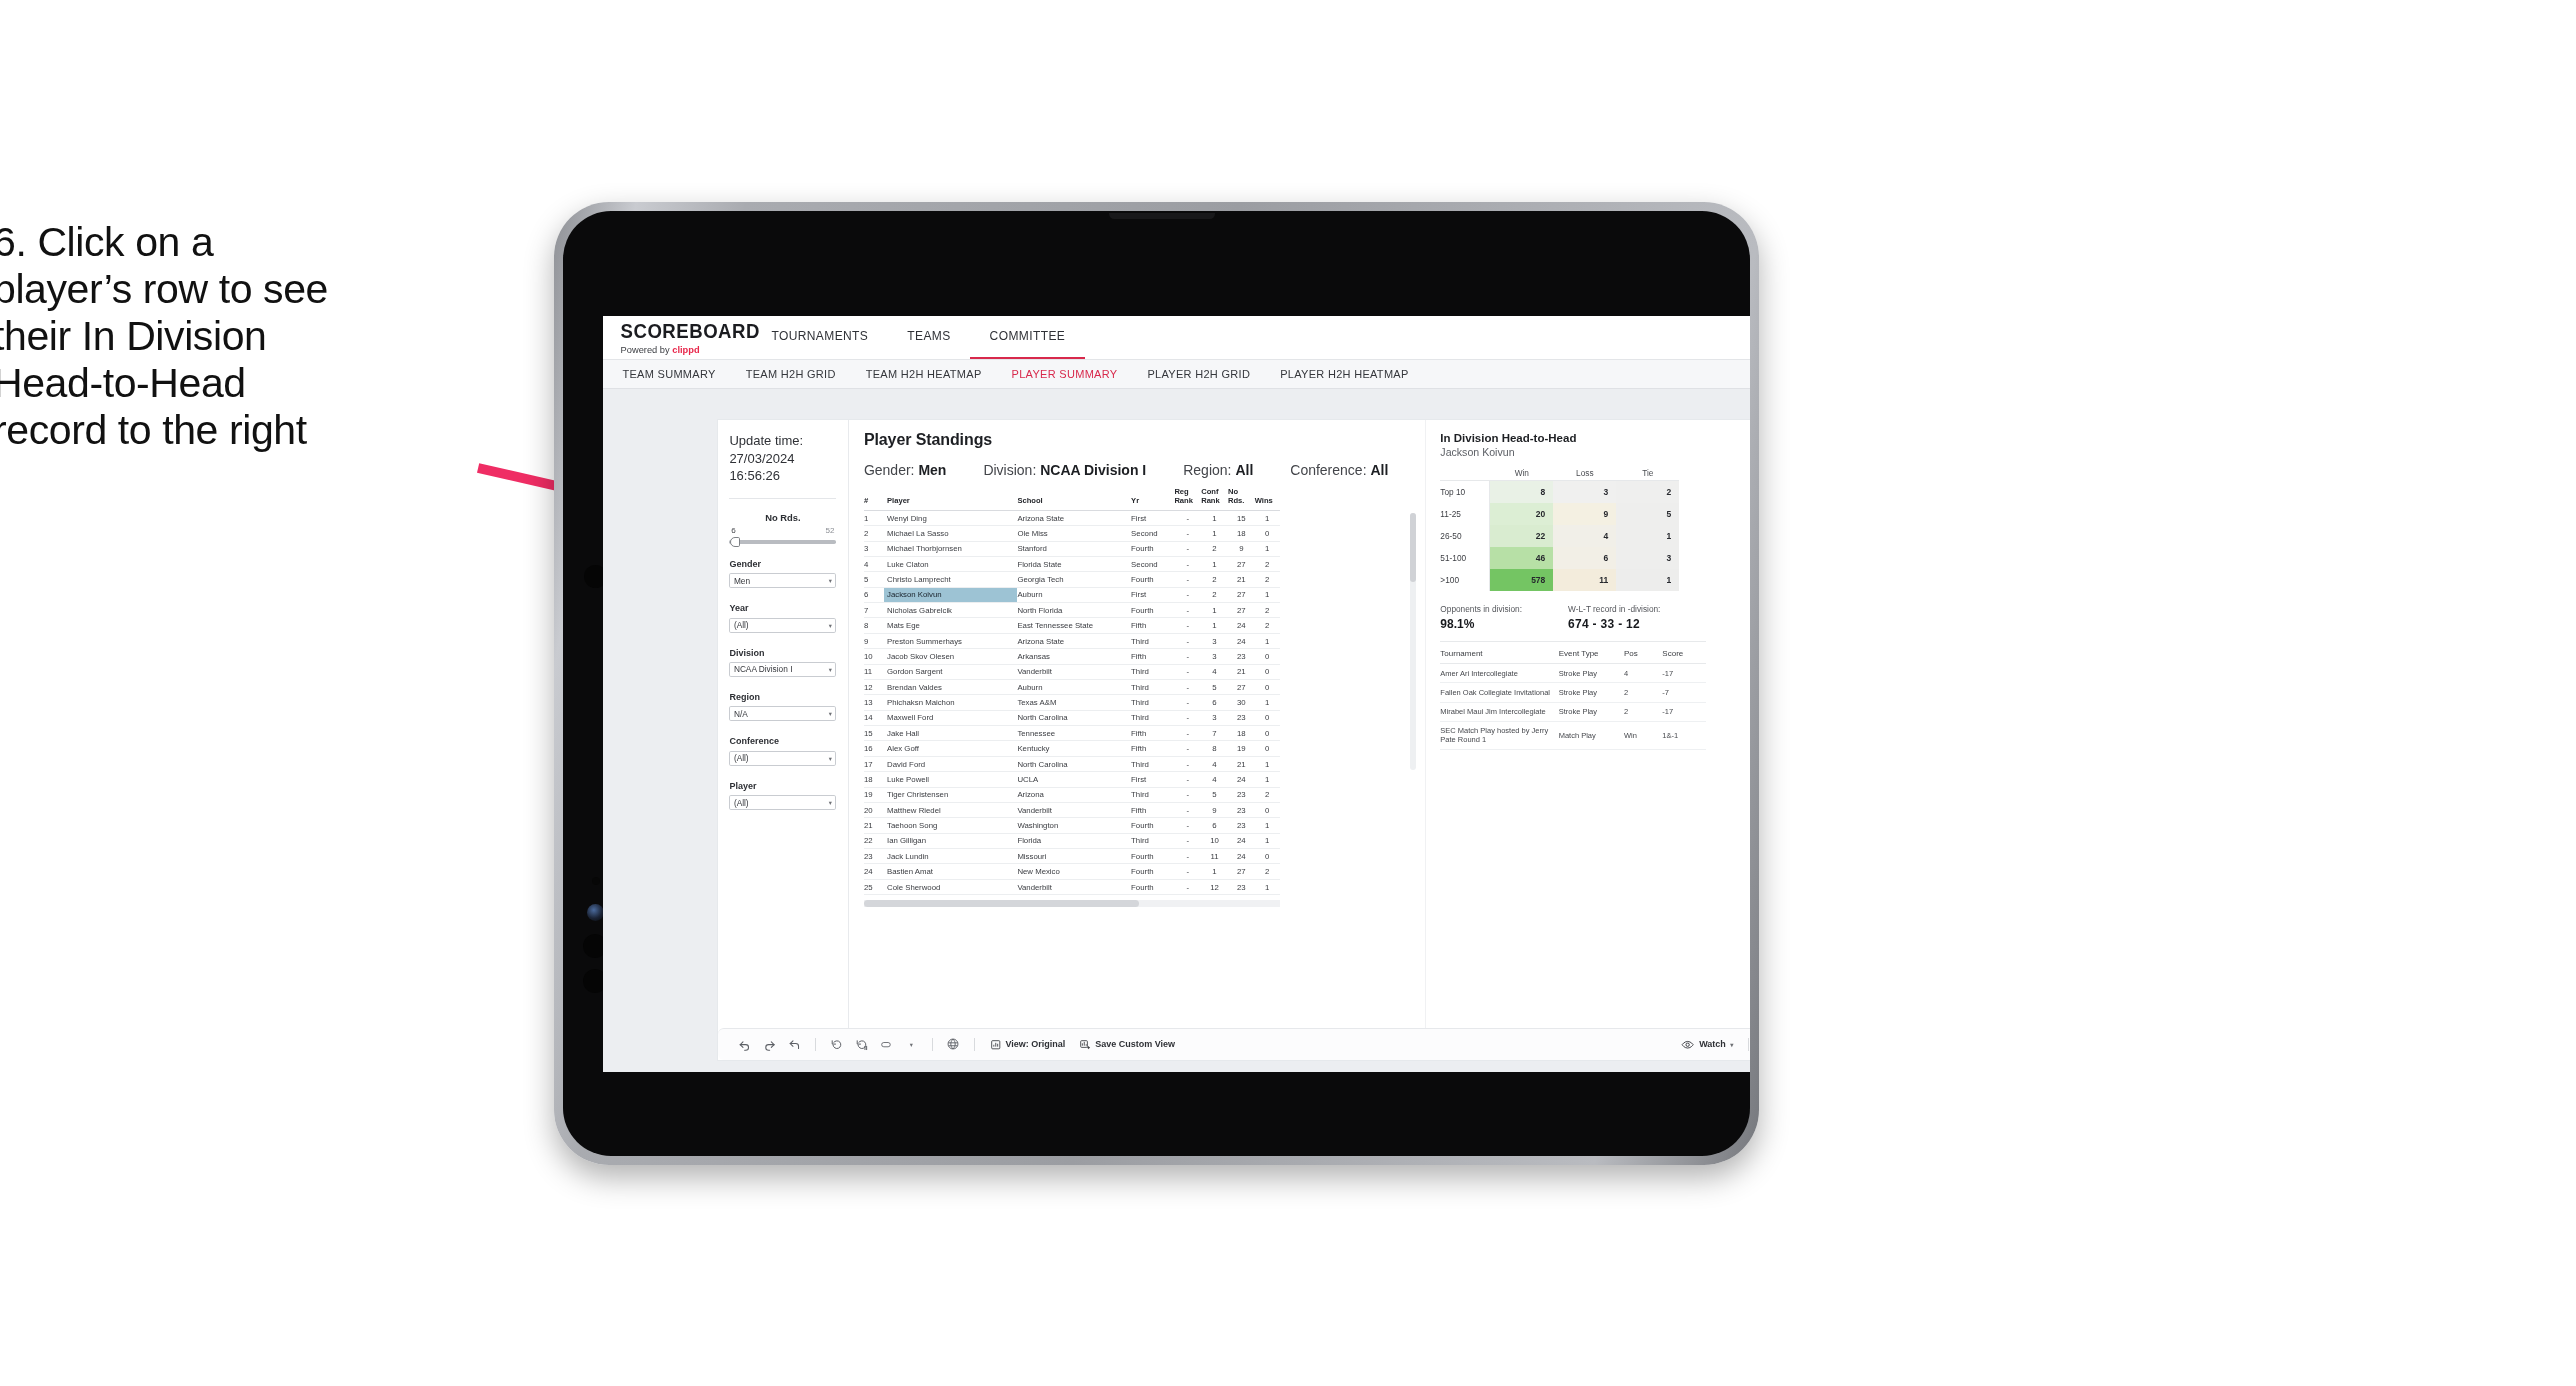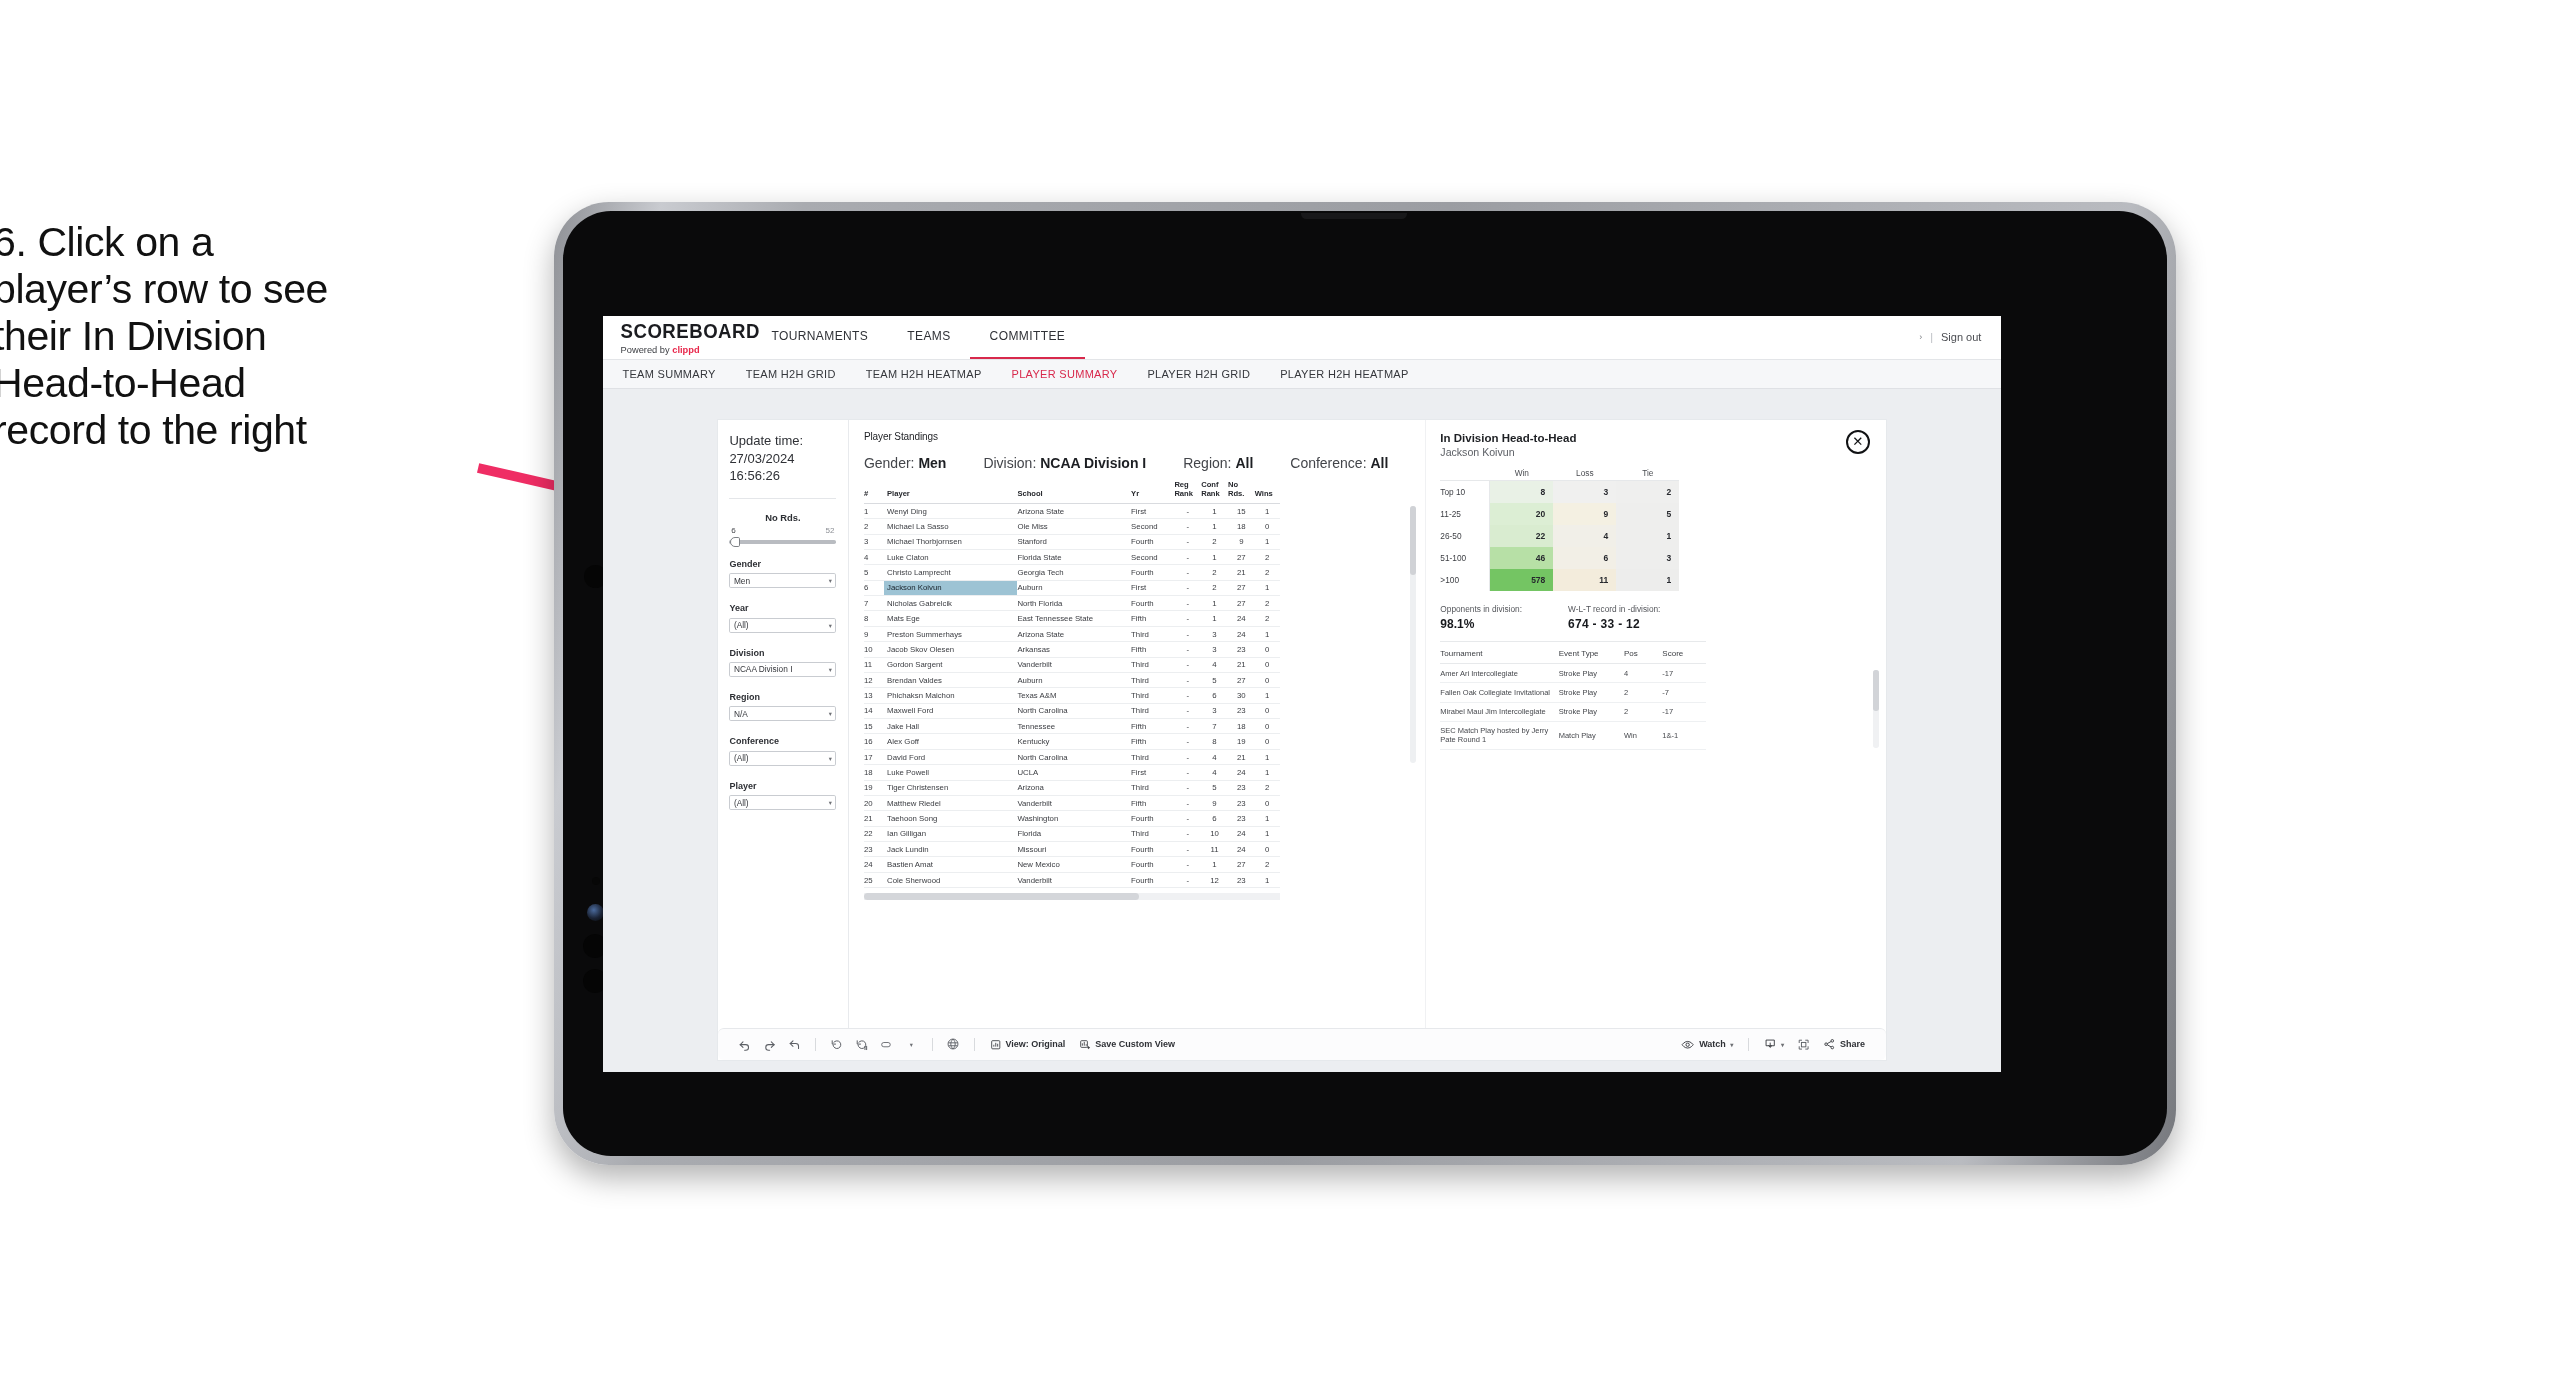--- a/index.html
+++ b/index.html
@@ -17,21 +17,21 @@
     font-size: 41px; line-height: 1.06; color: #111111;
     font-family: "Liberation Sans", sans-serif;
     letter-spacing: -0.4px;
   }
   #annotation p { margin: 0 0 3.5px 0; }
   #arrow { position: absolute; left: 469px; top: 452px; width: 620px; height: 177px; pointer-events: none; }
 
   
   #tablet {
     position: absolute; left: 554px; top: 202px;
-    width: 1622px; height: 963px;
+    width: 1205px; height: 963px;
     border-radius: 55px;
     background: linear-gradient(100deg,#8e9095 0%, #c9cbd0 6%, #a9abb0 14%, #9b9da2 50%, #b9bbc0 88%, #76787d 100%);
     box-shadow: 0 12.4px 30px rgba(0,0,0,0.30);
     padding: 8.9px;
   }
   #tablet-inner {
     width: 100%; height: 100%;
     border-radius: 48px;
     background: #0a0a0b;
     position: relative;
@@ -116,21 +116,21 @@
   .slider-ends .hi { color:#8d9096; }
   .slider-track { position:relative; height:3.5px; background:#b9bcc1; border-radius:1.8px; margin-top:5.3px; }
   .slider-knob {
     position:absolute; left:0.9px; top:-3.5px; width:9.7px; height:10.6px;
     background:#ffffff; border:1.4px solid #7e8186; border-radius:5.3px 1.8px 1.8px 5.3px;
   }
 
   
   .main { flex:1; display:flex; min-width:0; }
   .table-pane { flex: 0 0 431px; padding: 11.5px 0 0 15px; display:flex; flex-direction:column; min-height:0; }
-  .viz-title { font-size:10px; font-weight:400; color:#1d1f23; letter-spacing:-0.1px; }
+  .viz-title { font-size:16px; font-weight:700; color:#1d1f23; letter-spacing:-0.1px; }
   .filters-line { display:flex; margin-top: 12.4px; font-size:14px; color:#43454a; }
   .filters-line .fl { margin-right: 37px; white-space:nowrap; }
   .filters-line .fl b { color:#1d1f23; font-weight:700; }
 
   .tbl-wrap { margin-top: 8.9px; flex:1; min-height:0; position:relative; display:flex; flex-direction:column; }
   table.standings { width: 416px; border-collapse: collapse; table-layout: fixed; }
   table.standings th {
     font-size:7.6px; font-weight:700; color:#26282d; text-align:left;
     padding: 1.8px 0 4.4px 0; vertical-align:bottom; line-height:1.12;
     border-bottom:0.9px solid #d9dbdf;

